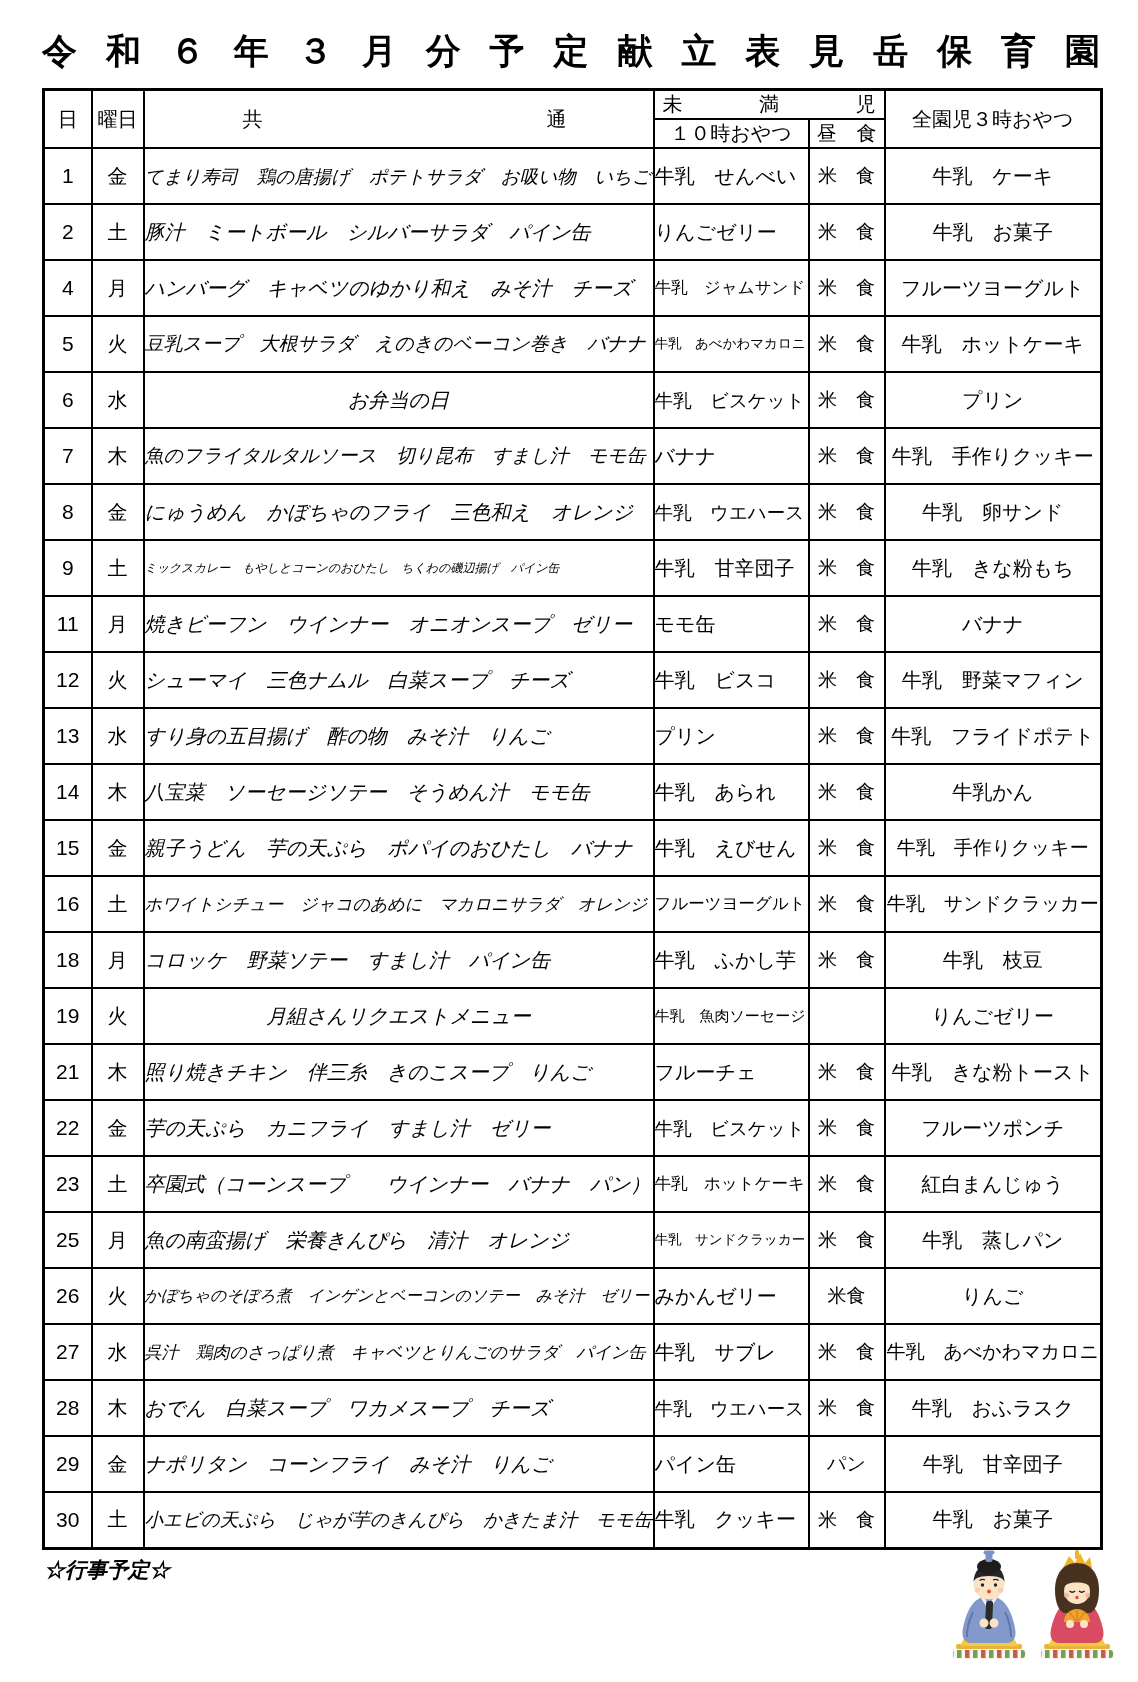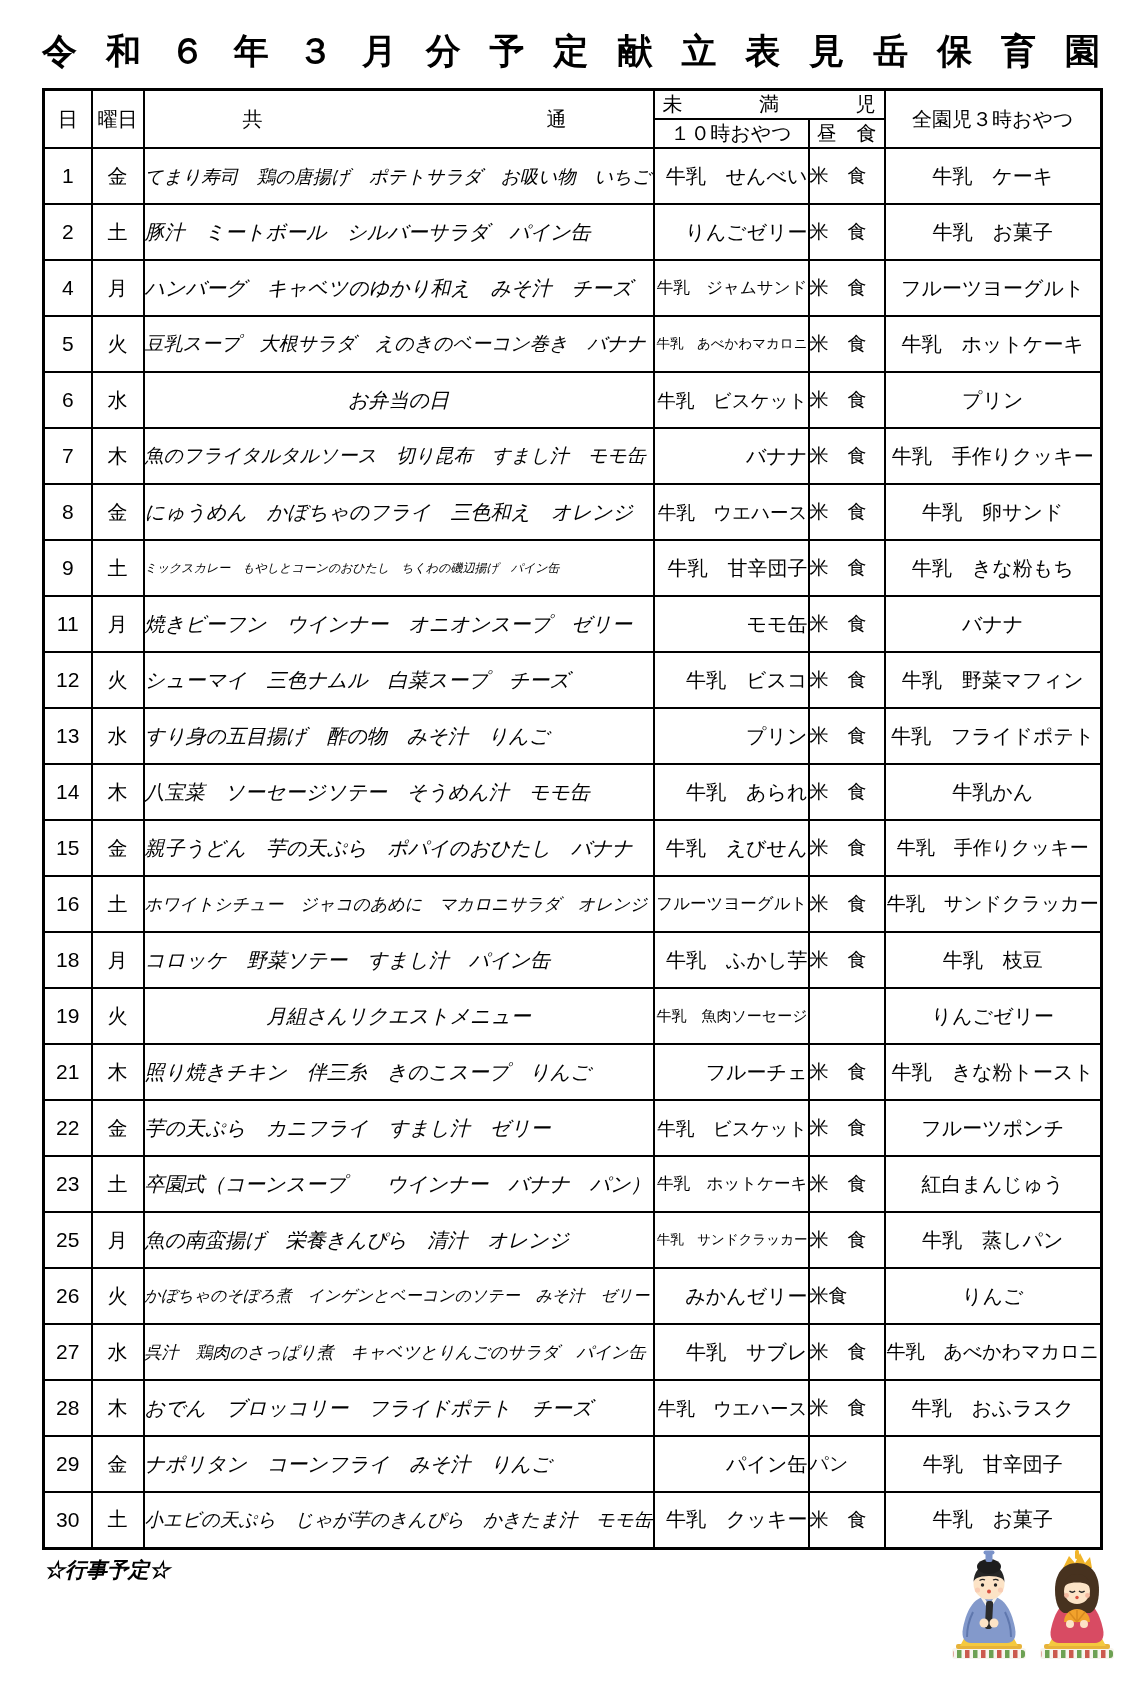--- a/index.html
+++ b/index.html
@@ -32,22 +32,22 @@
   thead tr{height:28px;}
   tbody tr{height:56px;}
   th{font-size:20px;text-align:center;}
   .spread{display:flex;justify-content:space-between;align-items:center;font-size:20px;}
   .spread-common{padding:0 86px 0 98px;}
   .spread-under{padding:0 8px;}
   td.c-day{font-size:21px;text-align:center;}
   td.c-weekday{font-size:20px;text-align:center;}
   td.c-menu{font-size:20px;text-align:left;padding:0 6px 0 8px;font-style:italic;}
   td.c-menu.centered{text-align:center;border-radius:12px;}
-  td.c-snack10{font-size:20px;text-align:right;padding:0 3px;}
-  td.c-lunch{font-size:19px;padding:0 2px;}
+  td.c-snack10{font-size:20px;text-align:left;padding:0 3px;}
+  td.c-lunch{font-size:19px;text-align:center;padding:0 2px;}
   td.c-snack3{font-size:20px;text-align:center;padding:0 4px;}
 
   
   .events-heading{
     position:absolute;left:44px;top:1556px;
     font-size:21px;font-weight:bold;font-style:italic;
   }
   .events-lines{
     position:absolute;left:98px;top:1680px;
     font-size:23px;line-height:30px;
@@ -285,21 +285,21 @@
           <td class="c-day">27</td>
           <td class="c-weekday">水</td>
           <td class="c-menu fit" style="font-size: 17px;">呉汁　鶏肉のさっぱり煮　キャベツとりんごのサラダ　パイン缶</td>
           <td class="c-snack10 fit">牛乳　サブレ</td>
           <td class="c-lunch">米　食</td>
           <td class="c-snack3 fit" style="font-size: 19px;">牛乳　あべかわマカロニ</td>
         </tr>
         <tr>
           <td class="c-day">28</td>
           <td class="c-weekday">木</td>
-          <td class="c-menu fit">おでん　ブロッコリー　フライドポテト　チーズ</td>
+          <td class="c-menu fit">おでん　白菜スープ　ワカメスープ　チーズ</td>
           <td class="c-snack10 fit" style="font-size: 18.5px;">牛乳　ウエハース</td>
           <td class="c-lunch">米　食</td>
           <td class="c-snack3 fit">牛乳　おふラスク</td>
         </tr>
         <tr>
           <td class="c-day">29</td>
           <td class="c-weekday">金</td>
           <td class="c-menu fit">ナポリタン　コーンフライ　みそ汁　りんご</td>
           <td class="c-snack10 fit">パイン缶</td>
           <td class="c-lunch">パン</td>

